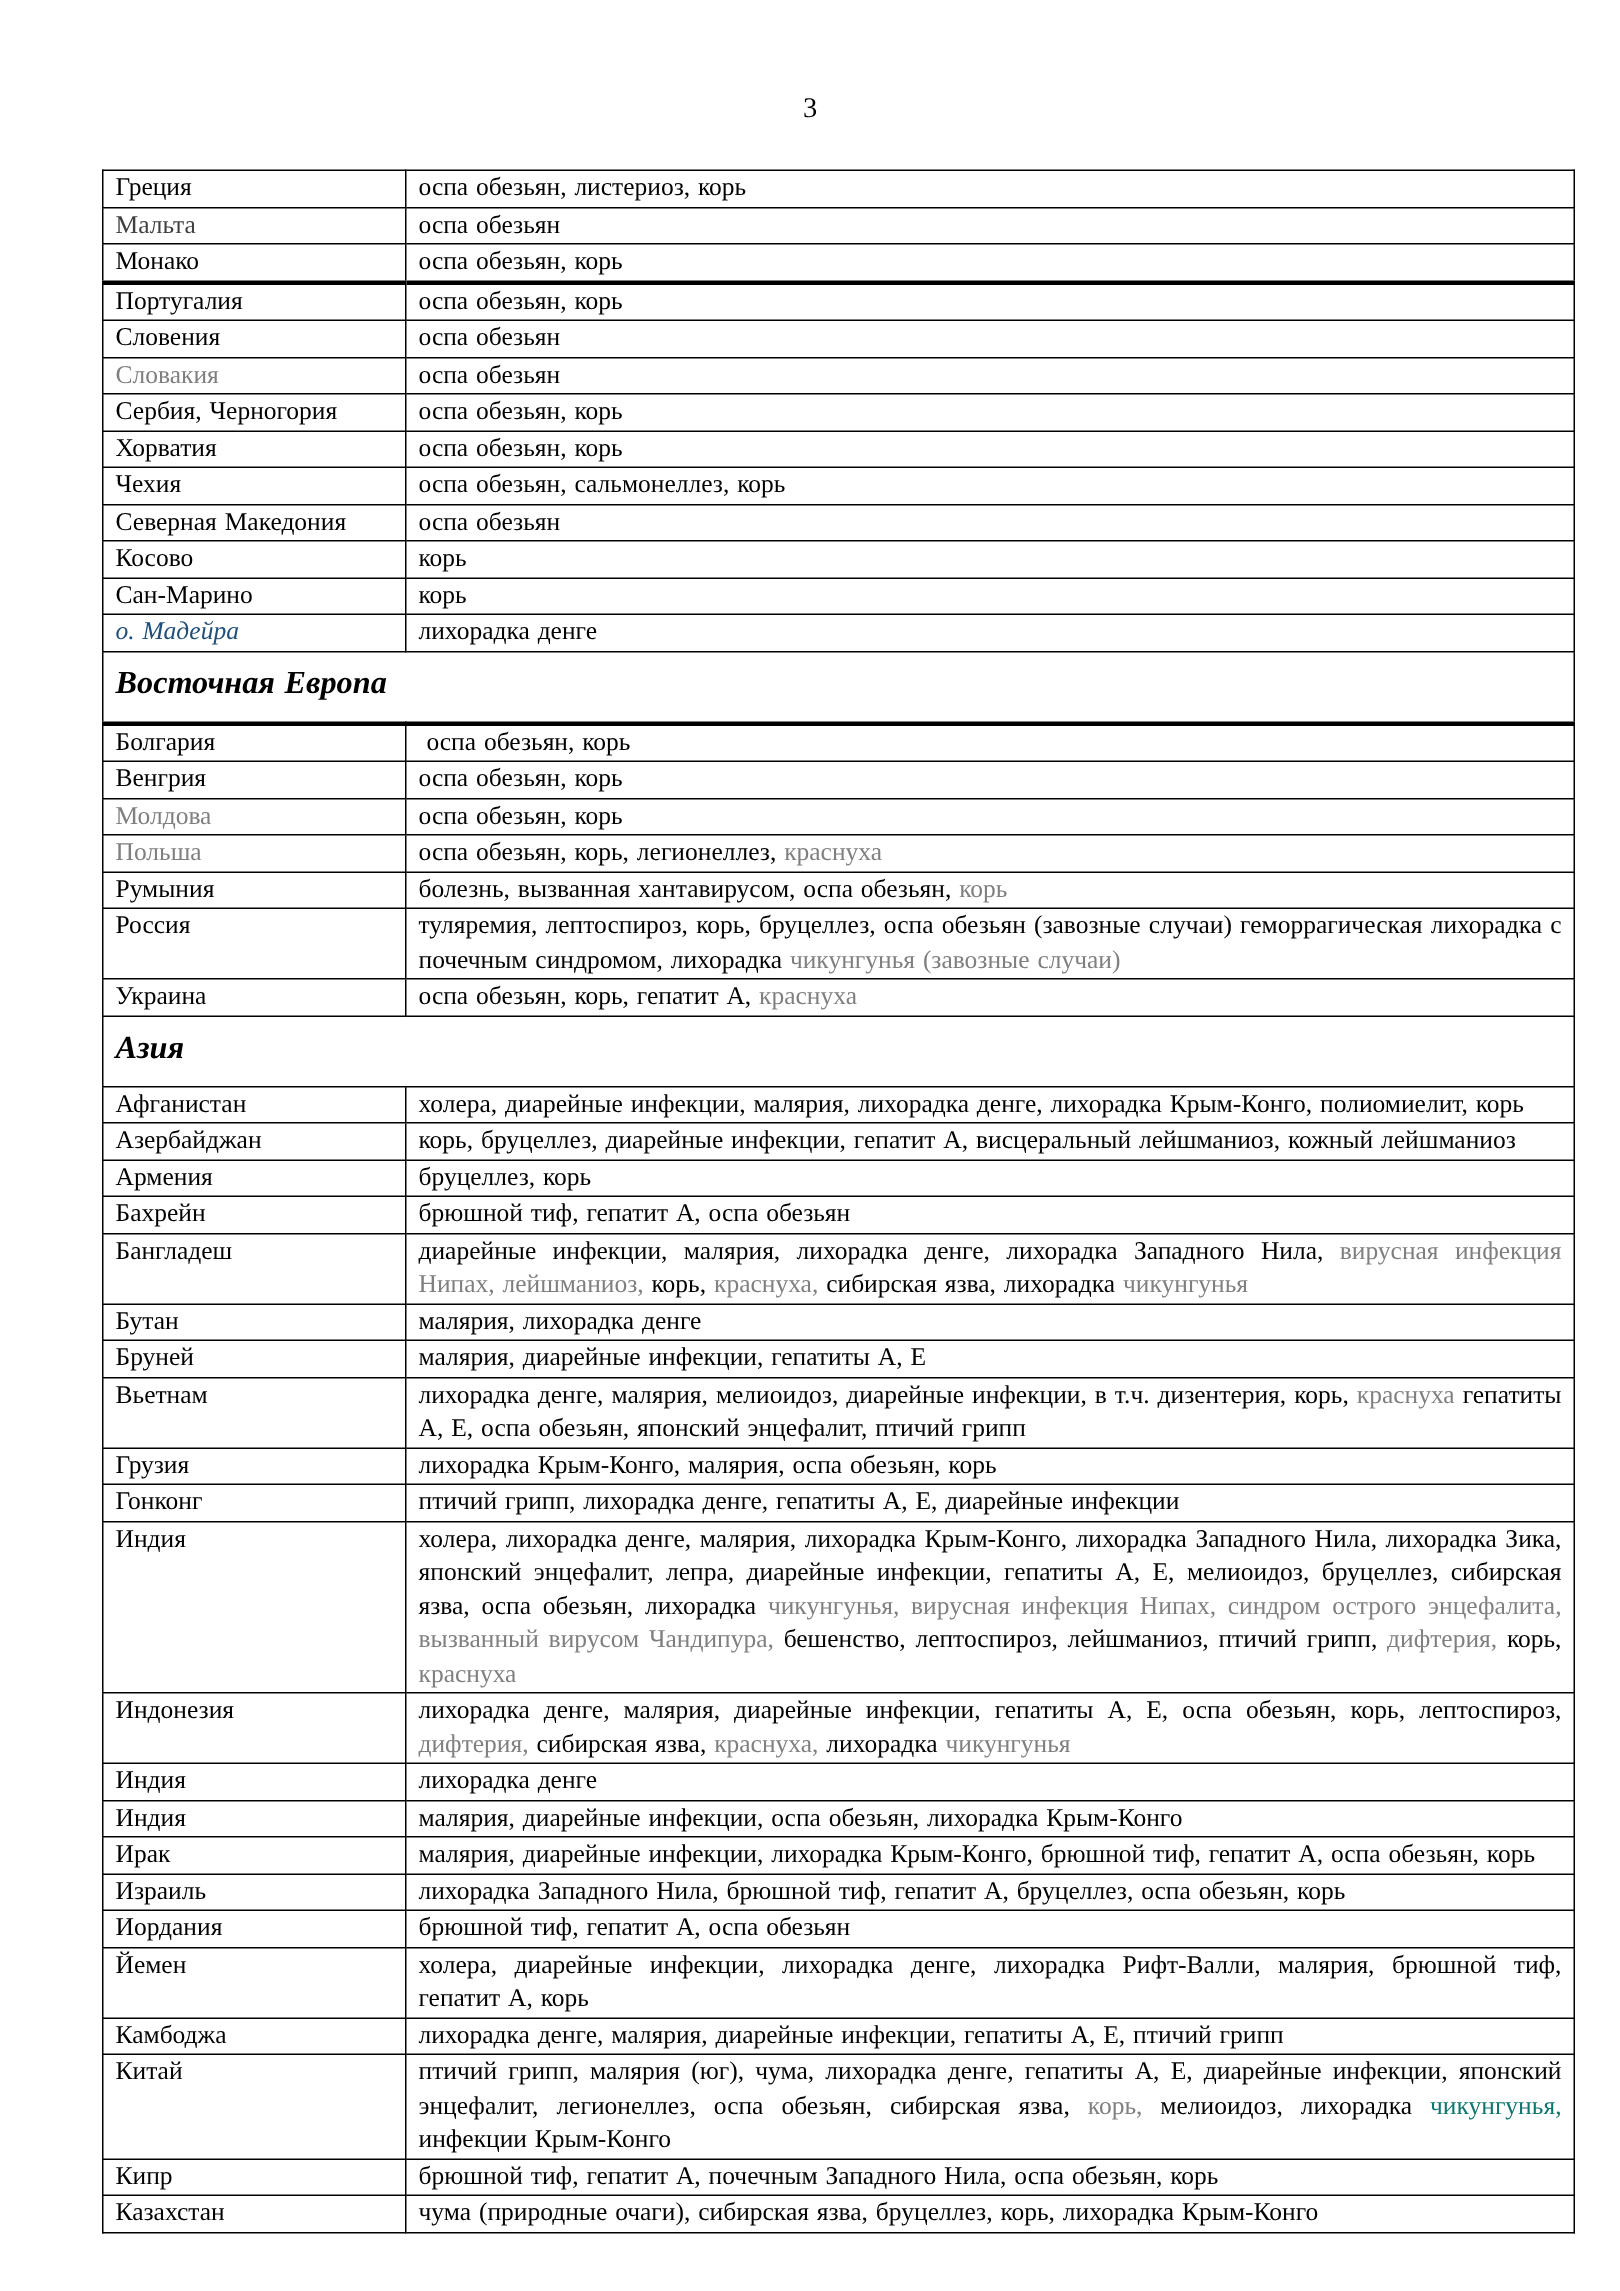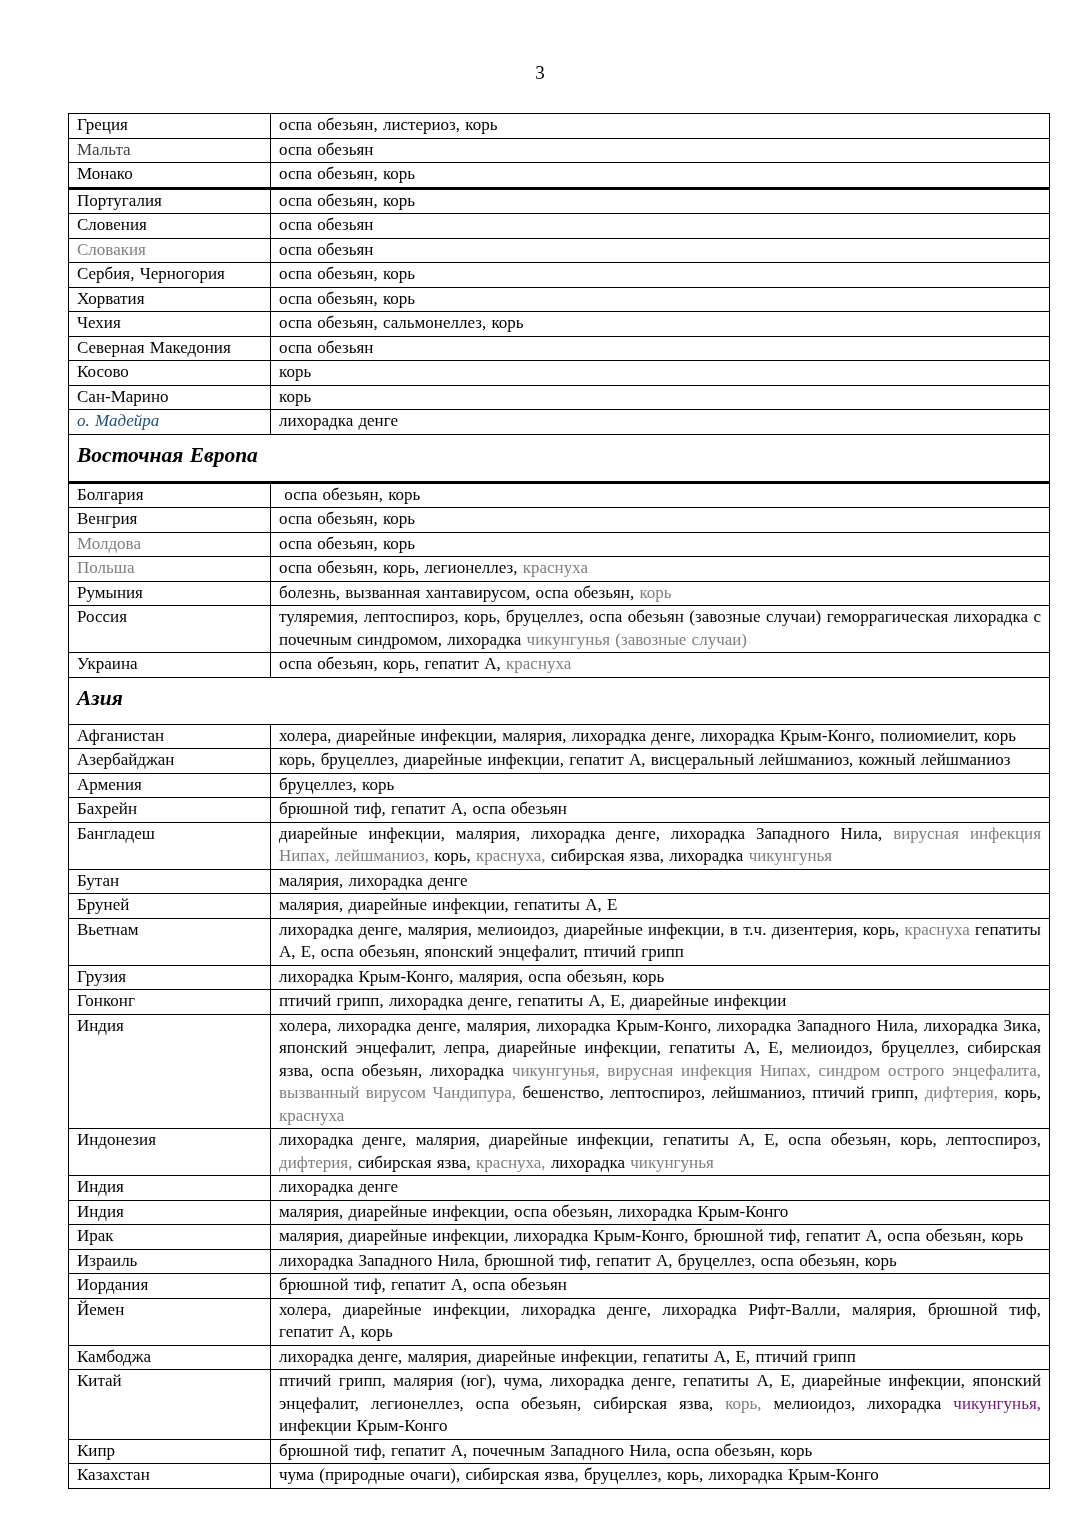--- a/index.html
+++ b/index.html
@@ -229,21 +229,21 @@
         <tr>
           <td class="country"><span>Йемен</span></td>
           <td class="diseases"><span>холера, диарейные инфекции, лихорадка денге, лихорадка Рифт-Валли, малярия, брюшной тиф, гепатит А, корь</span></td>
         </tr>
         <tr>
           <td class="country"><span>Камбоджа</span></td>
           <td class="diseases"><span>лихорадка денге, малярия, диарейные инфекции, гепатиты А, Е, птичий грипп</span></td>
         </tr>
         <tr>
           <td class="country"><span>Китай</span></td>
-          <td class="diseases"><span>птичий грипп, малярия (юг), чума, лихорадка денге, гепатиты А, Е, диарейные инфекции, японский энцефалит, легионеллез, оспа обезьян, сибирская язва, </span><span style="color: rgb(127, 127, 127);">корь, </span><span>мелиоидоз, лихорадка </span><span style="color: #701a75;">чикунгунья, </span><span>инфекции Крым-Конго</span></td>
+          <td class="diseases"><span>птичий грипп, малярия (юг), чума, лихорадка денге, гепатиты А, Е, диарейные инфекции, японский энцефалит, легионеллез, оспа обезьян, сибирская язва, </span><span style="color: rgb(127, 127, 127);">корь, </span><span>мелиоидоз, лихорадка </span><span style="color: #0f766e;">чикунгунья, </span><span>инфекции Крым-Конго</span></td>
         </tr>
         <tr>
           <td class="country"><span>Кипр</span></td>
           <td class="diseases"><span>брюшной тиф, гепатит А, почечным Западного Нила, оспа обезьян, корь</span></td>
         </tr>
         <tr>
           <td class="country"><span>Казахстан</span></td>
           <td class="diseases"><span>чума (природные очаги), сибирская язва, бруцеллез, корь, лихорадка Крым-Конго</span></td>
         </tr>
       </tbody>

